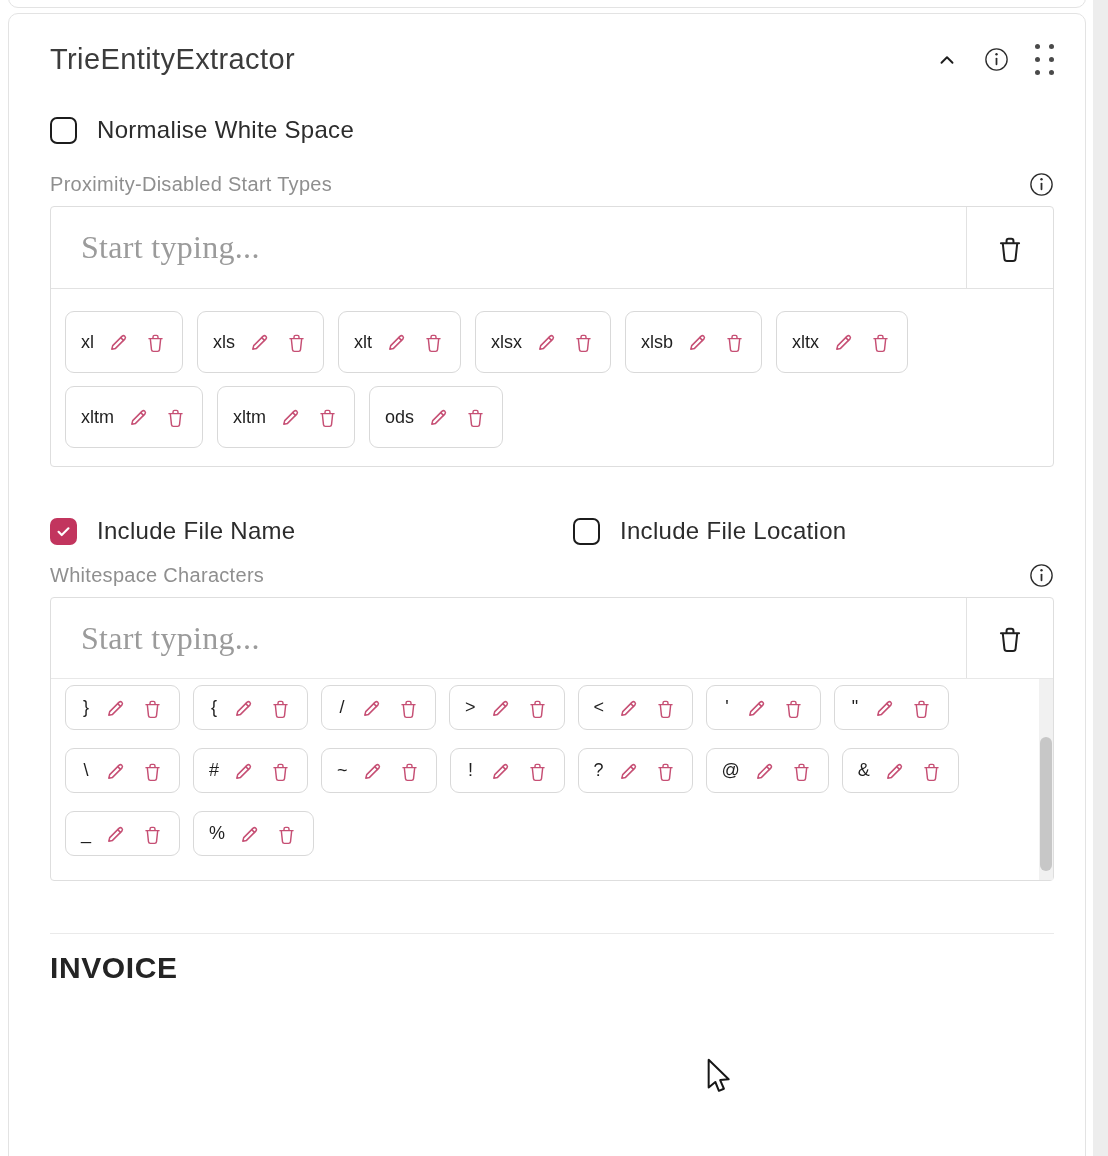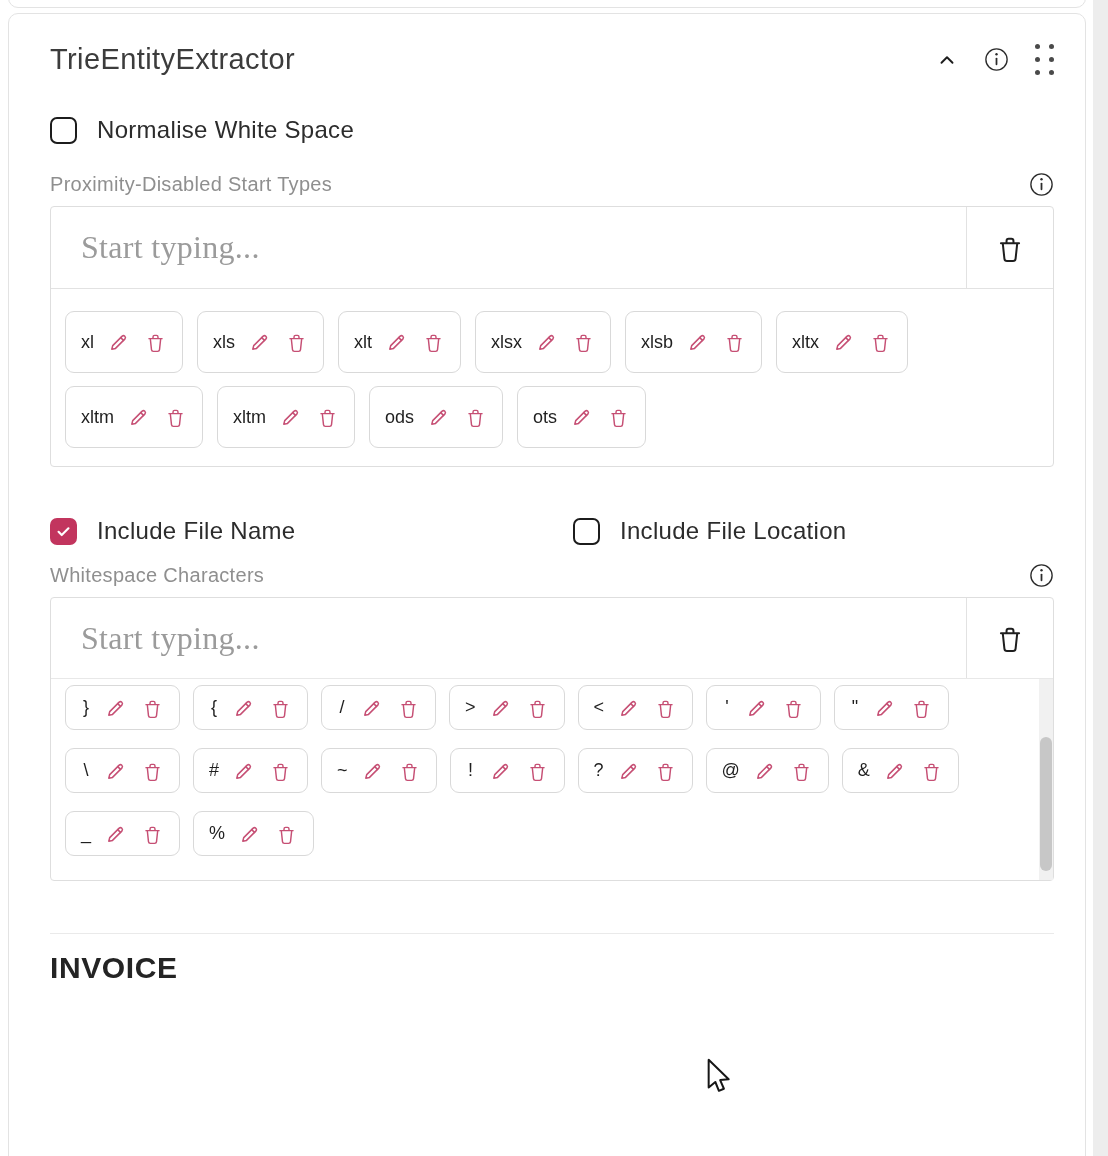--- a/index.html
+++ b/index.html
@@ -272,36 +272,20 @@
       </svg>
     </span>
     <span class="icon-btn icon-trash">
       <svg width="23" height="24" viewBox="0 0 24 24">
         <path d="M6.6 8.7 L7.8 20 a2 2 0 0 0 2 1.8 h4.4 a2 2 0 0 0 2-1.8 L17.4 8.7" fill="none" stroke="currentColor" stroke-width="1.5" stroke-linejoin="round"></path>
         <path d="M5.2 8.5 h13.6" stroke="currentColor" stroke-width="1.5" stroke-linecap="round"></path>
         <path d="M9.4 8.3 V6.7 a1.6 1.6 0 0 1 1.6-1.6 h2 a1.6 1.6 0 0 1 1.6 1.6 v1.6" fill="none" stroke="currentColor" stroke-width="1.5"></path>
       </svg>
     </span>
   </div>
-        <div class="tag">
-    <span class="tag-text">ots</span>
-    <span class="icon-btn icon-pencil">
-      <svg width="24" height="24" viewBox="0 0 24 24">
-        <path d="M4.8 19.2 l0.9-3.6 L15.2 6.1 a2 2 0 0 1 2.8 2.8 L8.5 18.4 l-3.7 0.8 Z" fill="none" stroke="currentColor" stroke-width="1.5" stroke-linejoin="round" stroke-linecap="round"></path>
-        <path d="M13.7 7.6 l2.8 2.8" stroke="currentColor" stroke-width="1.5" stroke-linecap="round"></path>
-      </svg>
-    </span>
-    <span class="icon-btn icon-trash">
-      <svg width="23" height="24" viewBox="0 0 24 24">
-        <path d="M6.6 8.7 L7.8 20 a2 2 0 0 0 2 1.8 h4.4 a2 2 0 0 0 2-1.8 L17.4 8.7" fill="none" stroke="currentColor" stroke-width="1.5" stroke-linejoin="round"></path>
-        <path d="M5.2 8.5 h13.6" stroke="currentColor" stroke-width="1.5" stroke-linecap="round"></path>
-        <path d="M9.4 8.3 V6.7 a1.6 1.6 0 0 1 1.6-1.6 h2 a1.6 1.6 0 0 1 1.6 1.6 v1.6" fill="none" stroke="currentColor" stroke-width="1.5"></path>
-      </svg>
-    </span>
-  </div>
       </div>
   </div>
 
   <div class="row-includes">
     <label class="cb-row">
       <span class="checkbox checked">
         <svg width="17" height="17" viewBox="0 0 24 24">
             <path d="M5 12.5 l4.5 4.5 L19 7.5" fill="none" stroke="#fff" stroke-width="3" stroke-linecap="round" stroke-linejoin="round"></path>
           </svg>
       </span>

